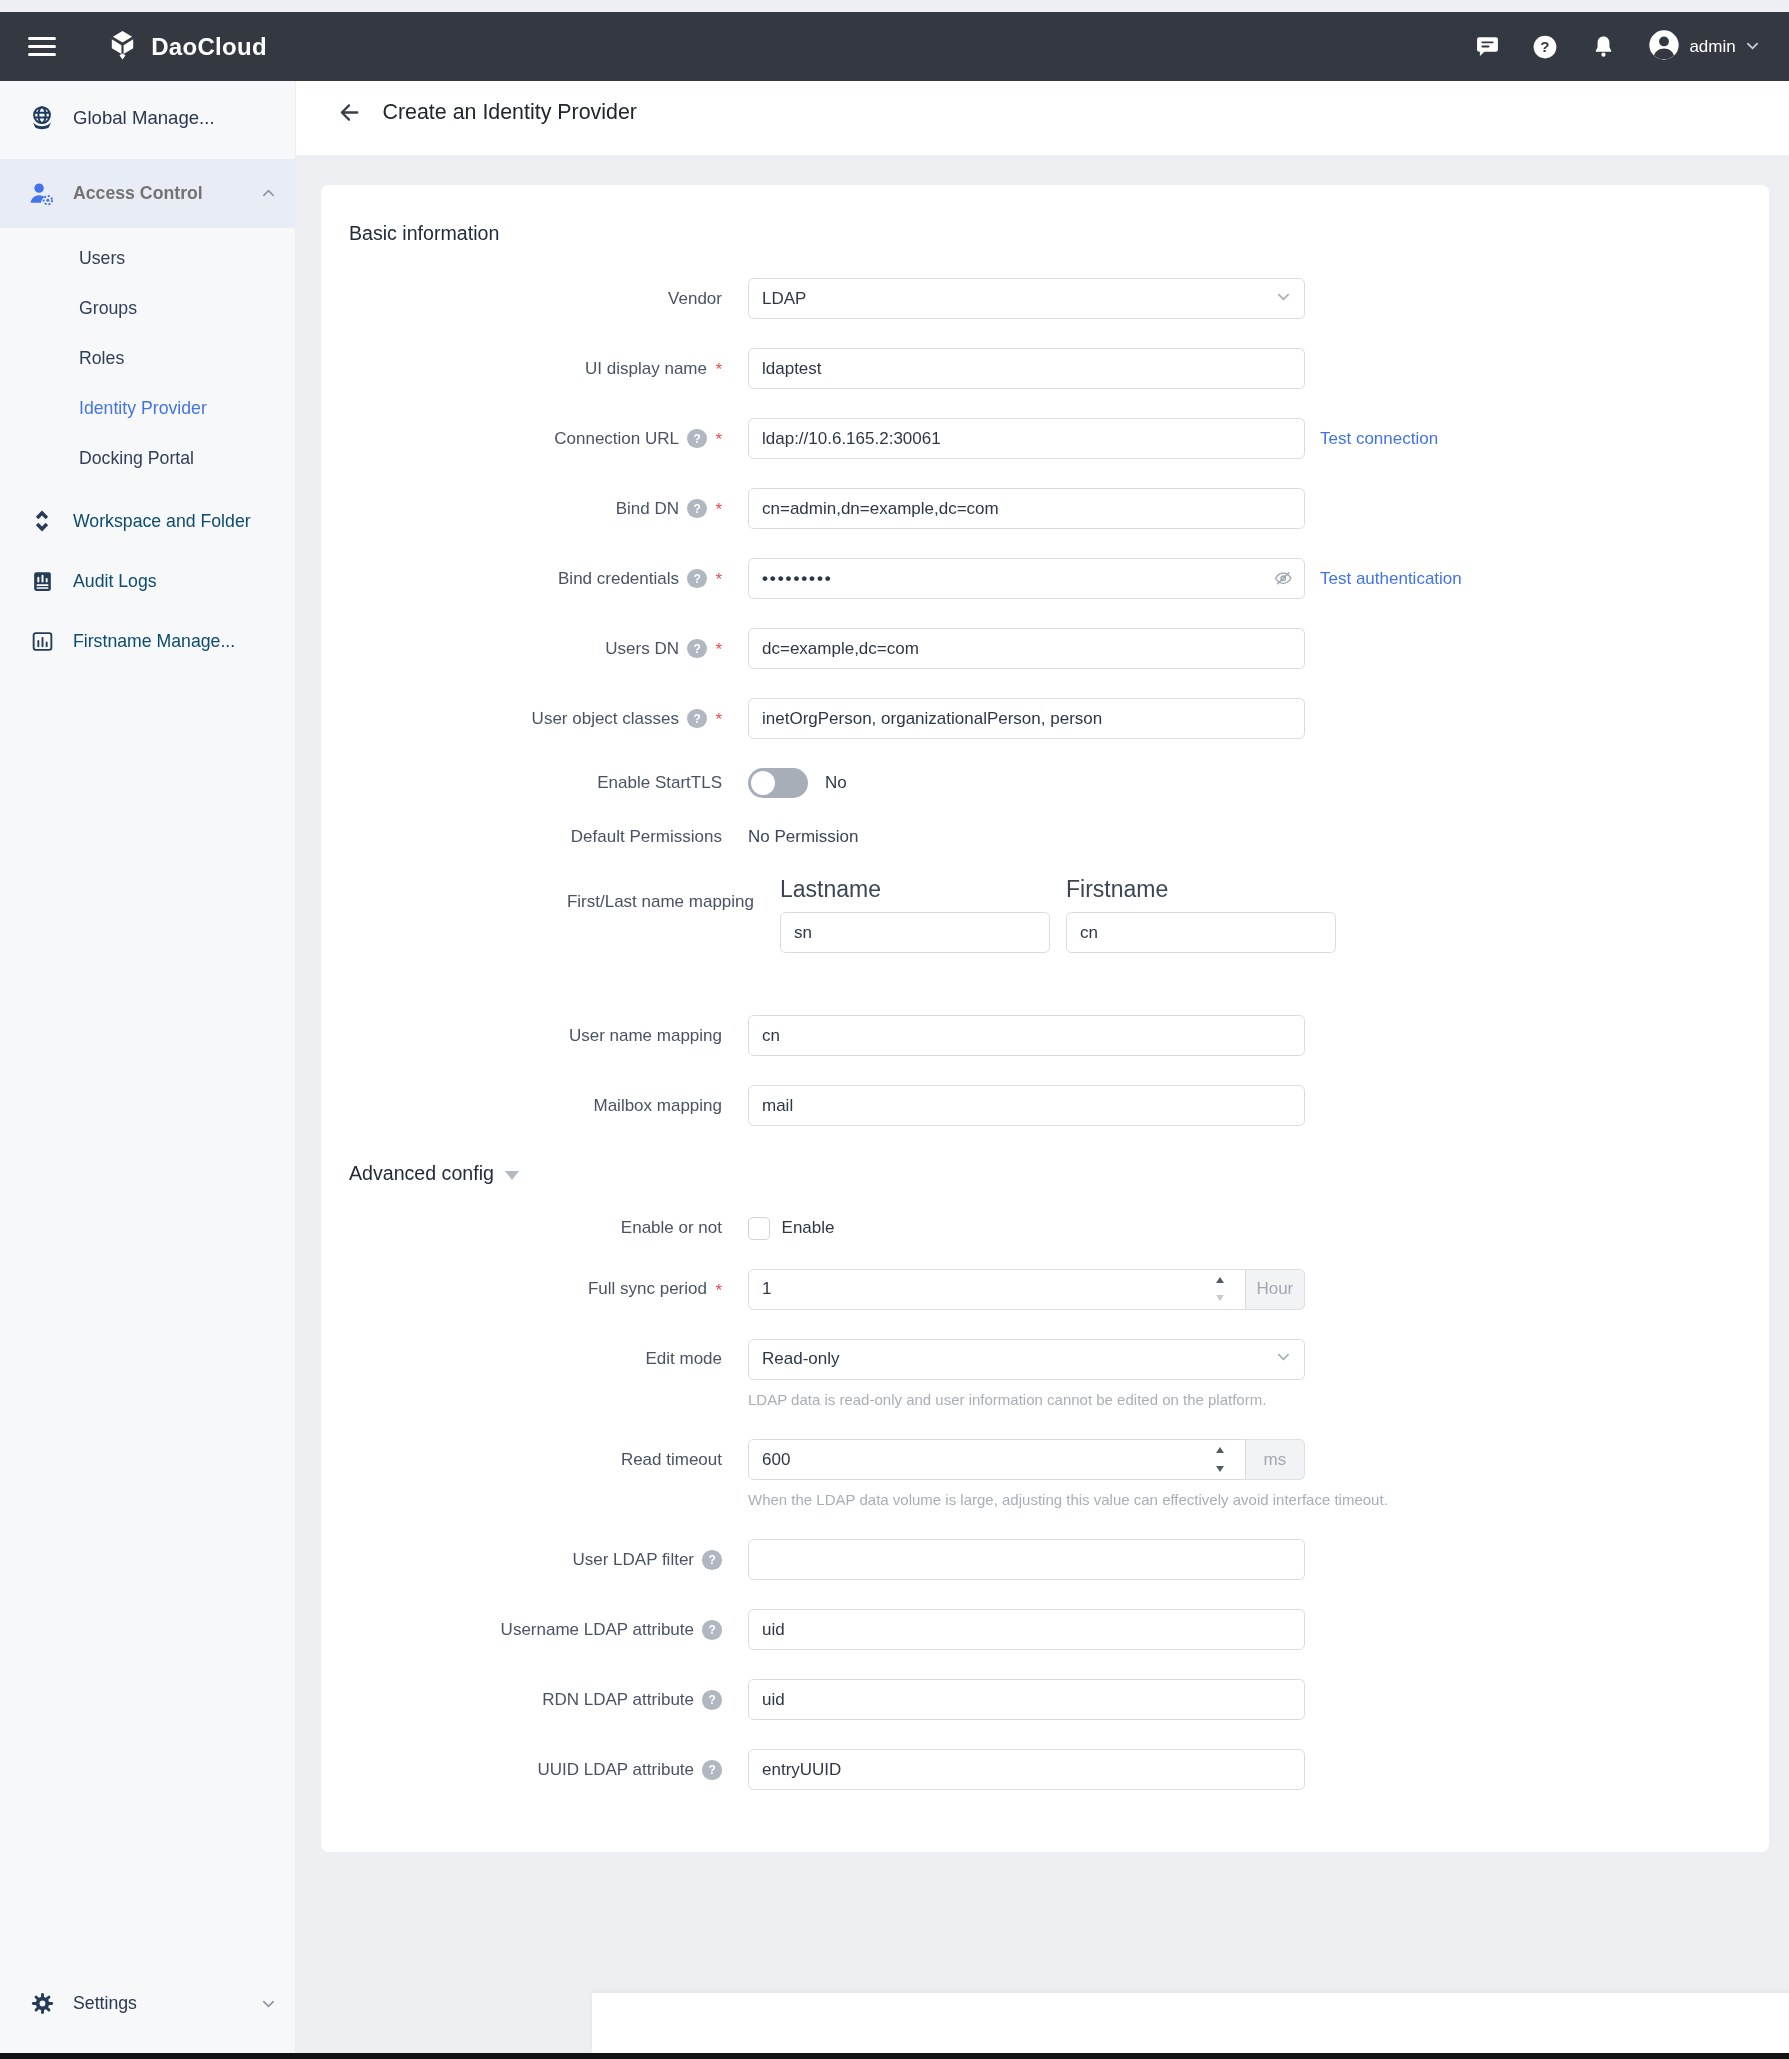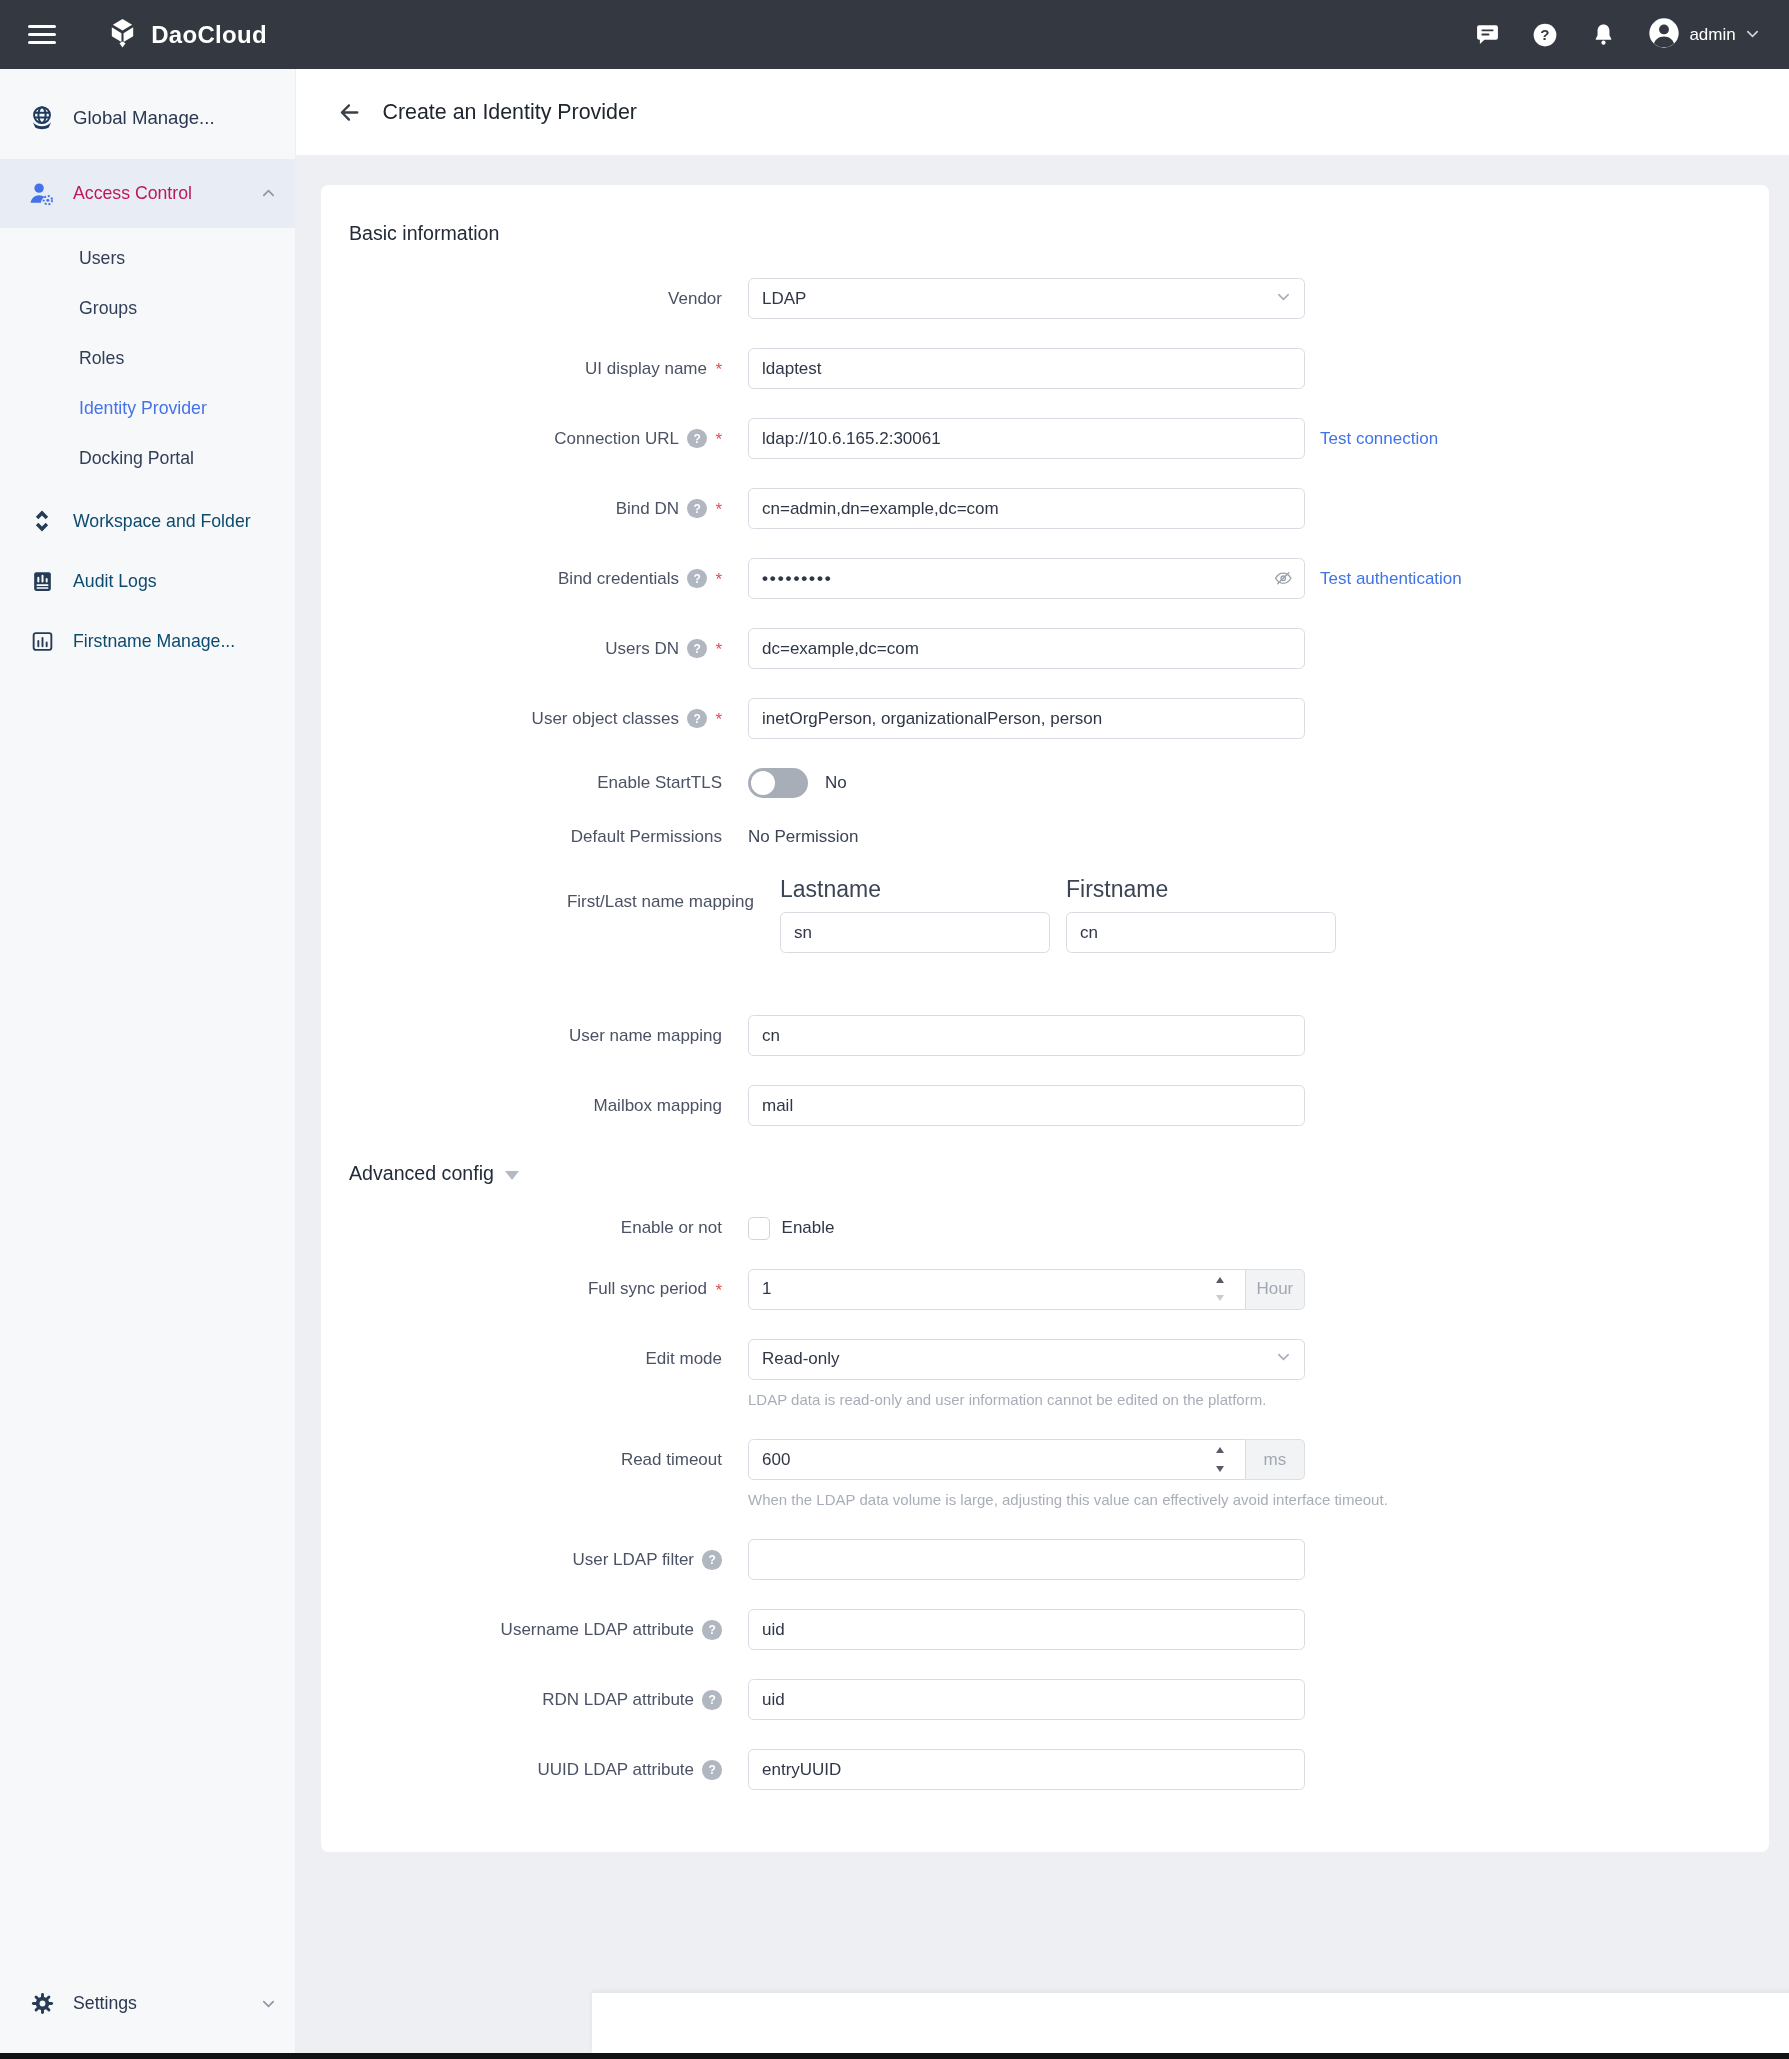--- a/index.html
+++ b/index.html
@@ -1,42 +1,42 @@
 <!DOCTYPE html>
 <html style="font-size:15px"><head>
 <meta charset="utf-8">
 <style>
   * { margin:0; padding:0; box-sizing:border-box; }
   html,body { width:1790px; height:2059px; overflow:hidden; }
   body { font-family:"Liberation Sans", sans-serif; background:#edeff3; color:#2f3747; }
   .app { position:relative; width:1790px; height:2059px; }
 
   
-  .topbar { position:absolute; top:0; left:0; width:1790px; height:69px; background:#343941;
+  .topbar { position:absolute; top:12px; left:0; width:1790px; height:69px; background:#343941;
             display:flex; align-items:center; z-index:30; }
   .hamburger { margin-left:28px; width:32px; height:22.4px; display:flex; flex-direction:column;
                justify-content:space-between; cursor:pointer; padding:1.9px 0; }
   .hamburger span { display:block; height:2.8px; width:28px; background:#fff; border-radius:1.9px; }
   .brand { display:flex; align-items:center; margin-left:45px; gap:11.2px; }
   .brand-name { color:#fff; font-size:24px; font-weight:bold; letter-spacing:0.3px; }
   .topbar-right { margin-left:auto; display:flex; align-items:center; gap:32px; padding-right:30px; }
   .tb-icon { width:26px; height:26px; display:flex; align-items:center; justify-content:center; cursor:pointer; }
   .tb-user { display:flex; align-items:center; gap:9.3px; cursor:pointer; }
   .tb-user .name { color:#fff; font-size:17px; }
 
   
   .sidebar { position:absolute; top:69px; left:0; width:296px; height:1990px; background:#f7f8fa;
              border-right:0.9px solid #eceef2; z-index:20; }
   .side-row { display:flex; align-items:center; gap:17px; padding:0 18.6px 0 28px; cursor:pointer; }
   .side-top { height:52px; margin-top:23px; }
   .side-top .side-label { font-size:18.6px; font-weight:500; color:#2b3750; }
   .side-item { height:60px; }
   .side-item .side-label { font-size:17.7px; color:#0c4a6e; }
   .side-item.active-parent { height:69px; background:#e8edf5; margin-top:15px; }
-  .side-item.active-parent .side-label { color:#be185d; }
+  .side-item.active-parent .side-label { color:#737373;font-weight:bold; }
   .side-chevron { margin-left:auto; display:flex; }
   .sub-list { padding:5.6px 0 7.5px 0; }
   .sub-item { height:50px; display:flex; align-items:center; padding-left:79px; font-size:17.7px;
               color:#323e57; cursor:pointer; }
   .sub-item.active { color:#4472e9; }
   .side-icon { width:28px; display:flex; justify-content:center; }
   .settings-row { position:absolute; left:0; bottom:30px; width:100%; height:52px; }
   .settings-row .side-label { font-size:17.7px; color:#2b3750; }
 
   

